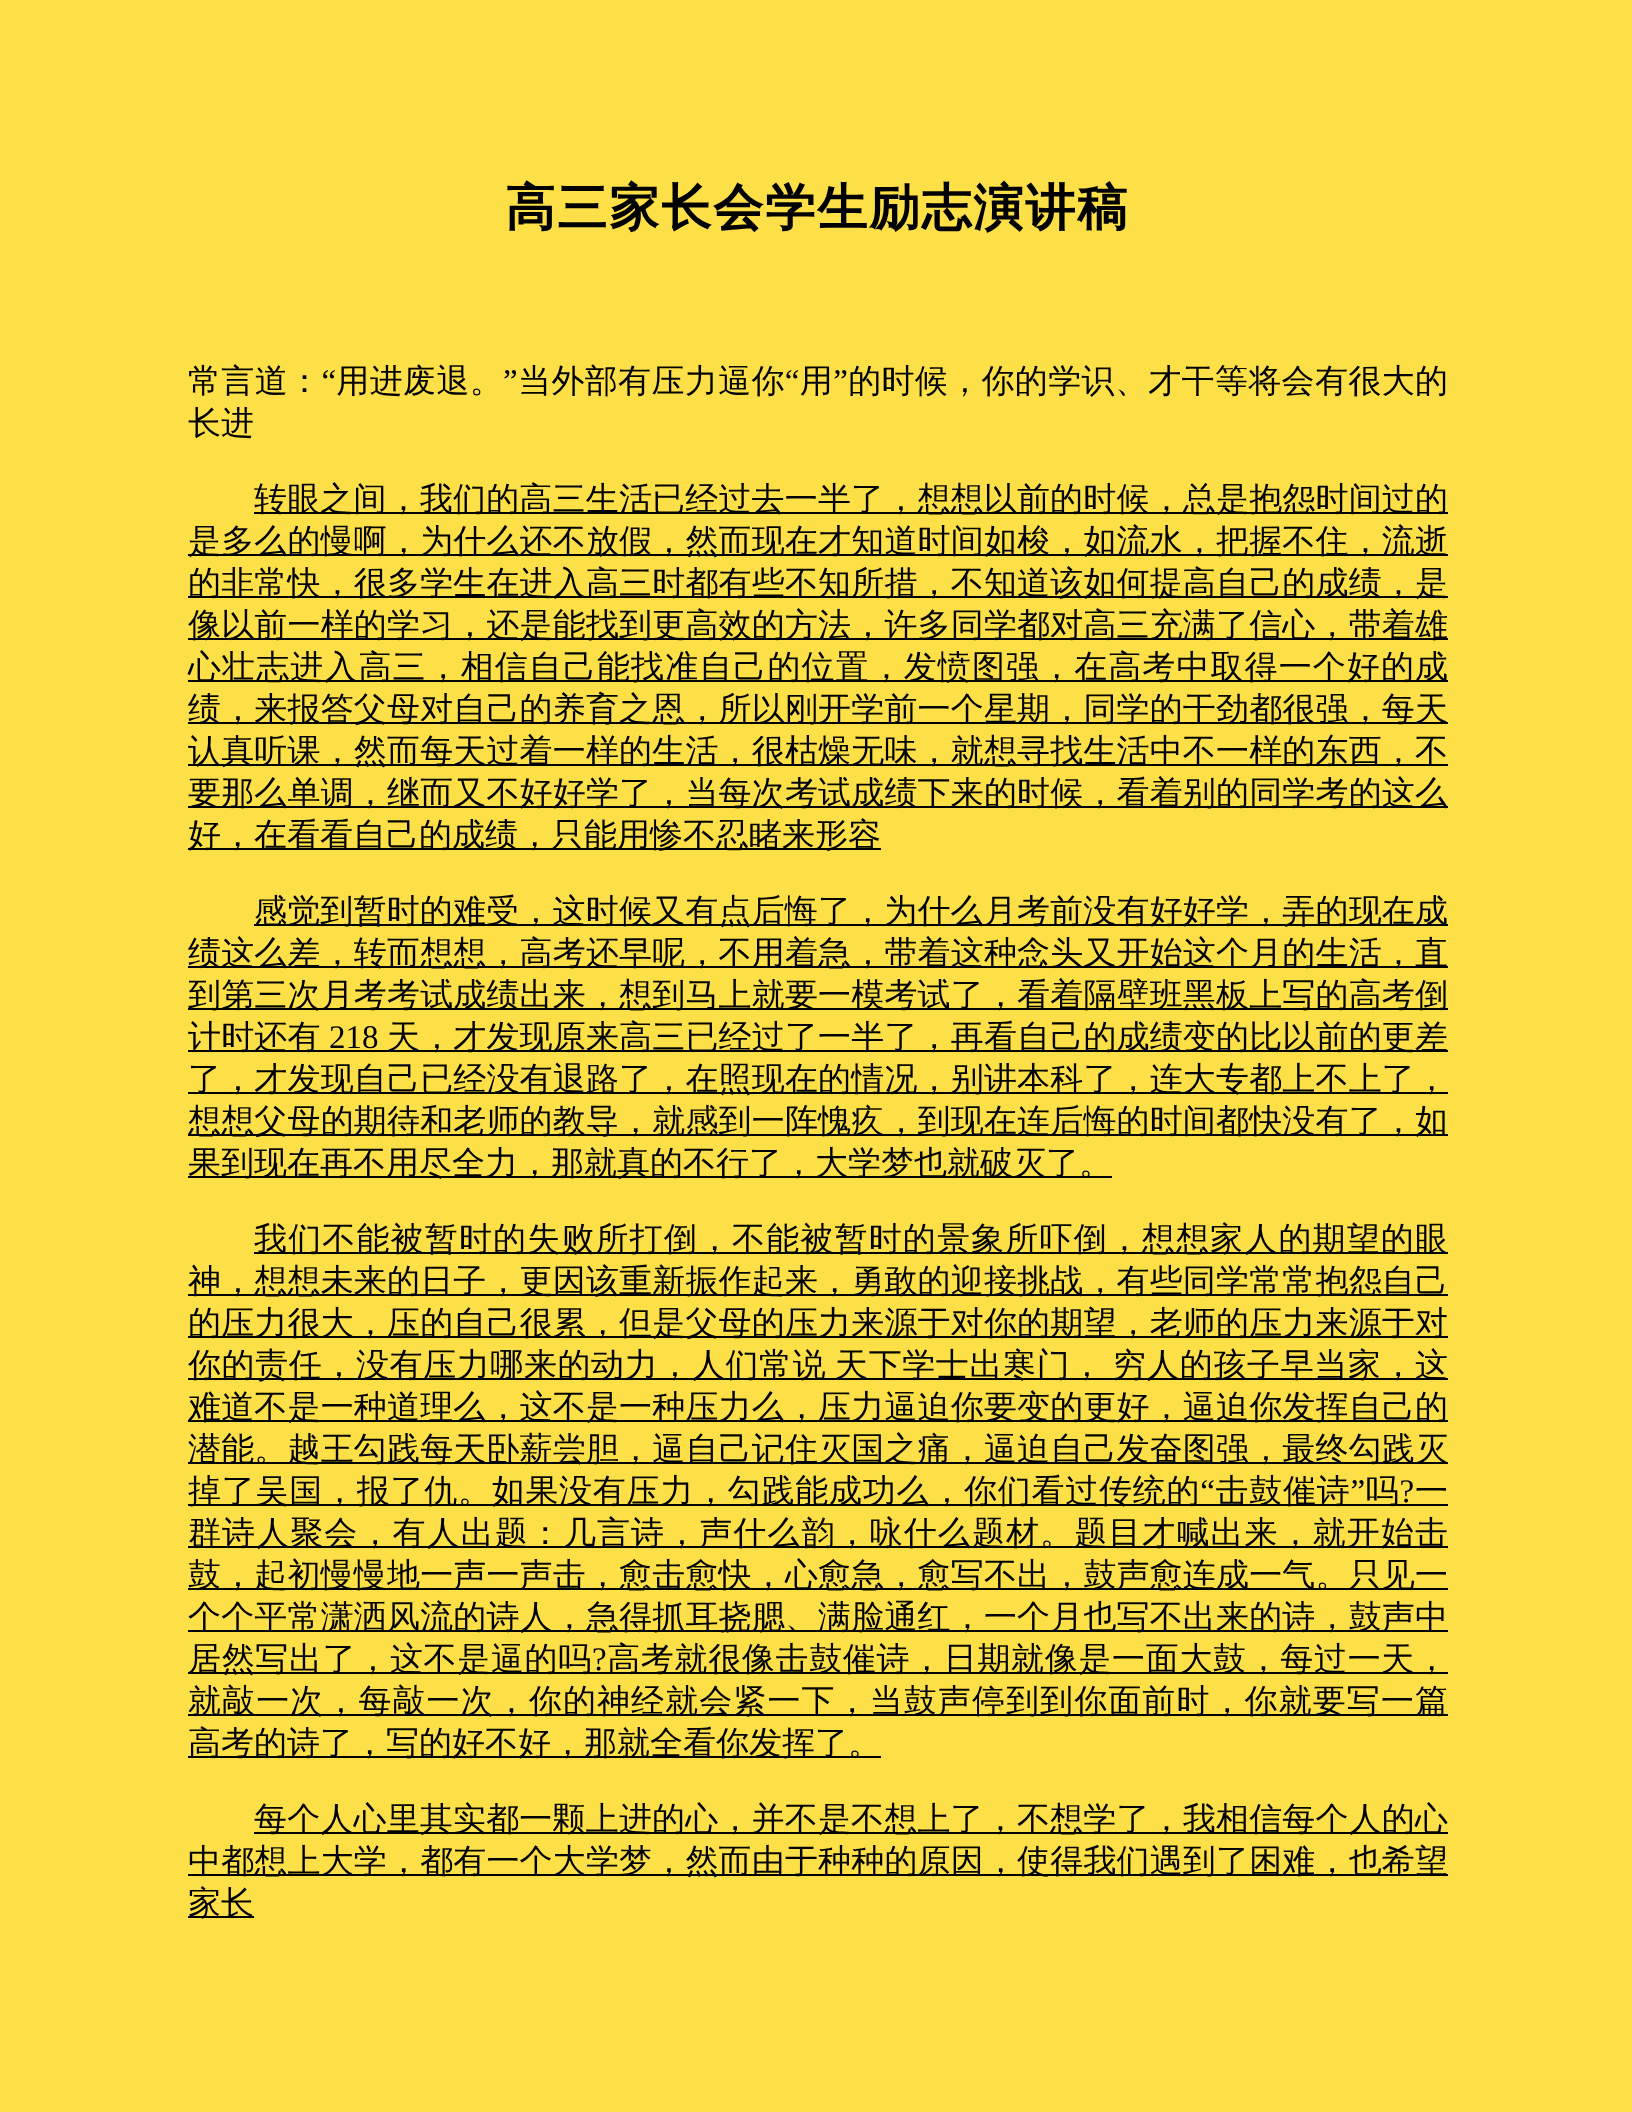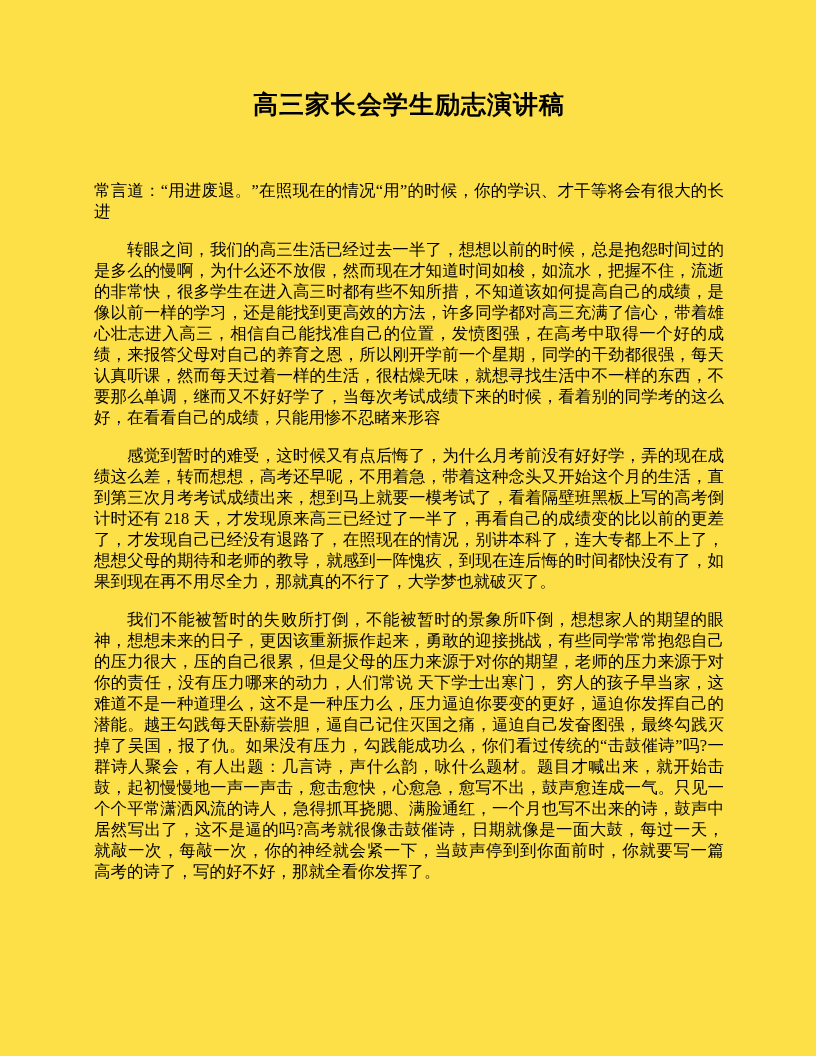--- a/index.html
+++ b/index.html
@@ -29,29 +29,31 @@
   }
   .para {
     font-size: 16.5px;
     line-height: 21px;
     text-align: justify;
     margin: 0 0 17px 0;
     word-break: break-all;
   }
   .para.indent {
     text-indent: 2em;
+    text-decoration: underline;
   }
 </style>
 </head>
 <body>
 
 <div class="page">
   <h1 class="doc-title">高三家长会学生励志演讲稿</h1>
 
-  <p class="para">常言道：“用进废退。”在照现在的情况“用”的时候，你的学识、才干等将会有很大的长进</p>
+  <p class="para">常言道：“用进废退。”当外部有压力逼你“用”的时候，你的学识、才干等将会有很大的长进</p>
 
   <p class="para indent">转眼之间，我们的高三生活已经过去一半了，想想以前的时候，总是抱怨时间过的是多么的慢啊，为什么还不放假，然而现在才知道时间如梭，如流水，把握不住，流逝的非常快，很多学生在进入高三时都有些不知所措，不知道该如何提高自己的成绩，是像以前一样的学习，还是能找到更高效的方法，许多同学都对高三充满了信心，带着雄心壮志进入高三，相信自己能找准自己的位置，发愤图强，在高考中取得一个好的成绩，来报答父母对自己的养育之恩，所以刚开学前一个星期，同学的干劲都很强，每天认真听课，然而每天过着一样的生活，很枯燥无味，就想寻找生活中不一样的东西，不要那么单调，继而又不好好学了，当每次考试成绩下来的时候，看着别的同学考的这么好，在看看自己的成绩，只能用惨不忍睹来形容</p>
 
   <p class="para indent">感觉到暂时的难受，这时候又有点后悔了，为什么月考前没有好好学，弄的现在成绩这么差，转而想想，高考还早呢，不用着急，带着这种念头又开始这个月的生活，直到第三次月考考试成绩出来，想到马上就要一模考试了，看着隔壁班黑板上写的高考倒计时还有 218 天，才发现原来高三已经过了一半了，再看自己的成绩变的比以前的更差了，才发现自己已经没有退路了，在照现在的情况，别讲本科了，连大专都上不上了，想想父母的期待和老师的教导，就感到一阵愧疚，到现在连后悔的时间都快没有了，如果到现在再不用尽全力，那就真的不行了，大学梦也就破灭了。</p>
 
   <p class="para indent">我们不能被暂时的失败所打倒，不能被暂时的景象所吓倒，想想家人的期望的眼神，想想未来的日子，更因该重新振作起来，勇敢的迎接挑战，有些同学常常抱怨自己的压力很大，压的自己很累，但是父母的压力来源于对你的期望，老师的压力来源于对你的责任，没有压力哪来的动力，人们常说 天下学士出寒门， 穷人的孩子早当家，这难道不是一种道理么，这不是一种压力么，压力逼迫你要变的更好，逼迫你发挥自己的潜能。越王勾践每天卧薪尝胆，逼自己记住灭国之痛，逼迫自己发奋图强，最终勾践灭掉了吴国，报了仇。如果没有压力，勾践能成功么，你们看过传统的“击鼓催诗”吗?一群诗人聚会，有人出题：几言诗，声什么韵，咏什么题材。题目才喊出来，就开始击鼓，起初慢慢地一声一声击，愈击愈快，心愈急，愈写不出，鼓声愈连成一气。只见一个个平常潇洒风流的诗人，急得抓耳挠腮、满脸通红，一个月也写不出来的诗，鼓声中居然写出了，这不是逼的吗?高考就很像击鼓催诗，日期就像是一面大鼓，每过一天，就敲一次，每敲一次，你的神经就会紧一下，当鼓声停到到你面前时，你就要写一篇 高考的诗了，写的好不好，那就全看你发挥了。</p>
 
+  <p class="para indent">每个人心里其实都一颗上进的心，并不是不想上了，不想学了，我相信每个人的心中都想上大学，都有一个大学梦，然而由于种种的原因，使得我们遇到了困难，也希望家长</p>
 </div>
 
 </body></html>

